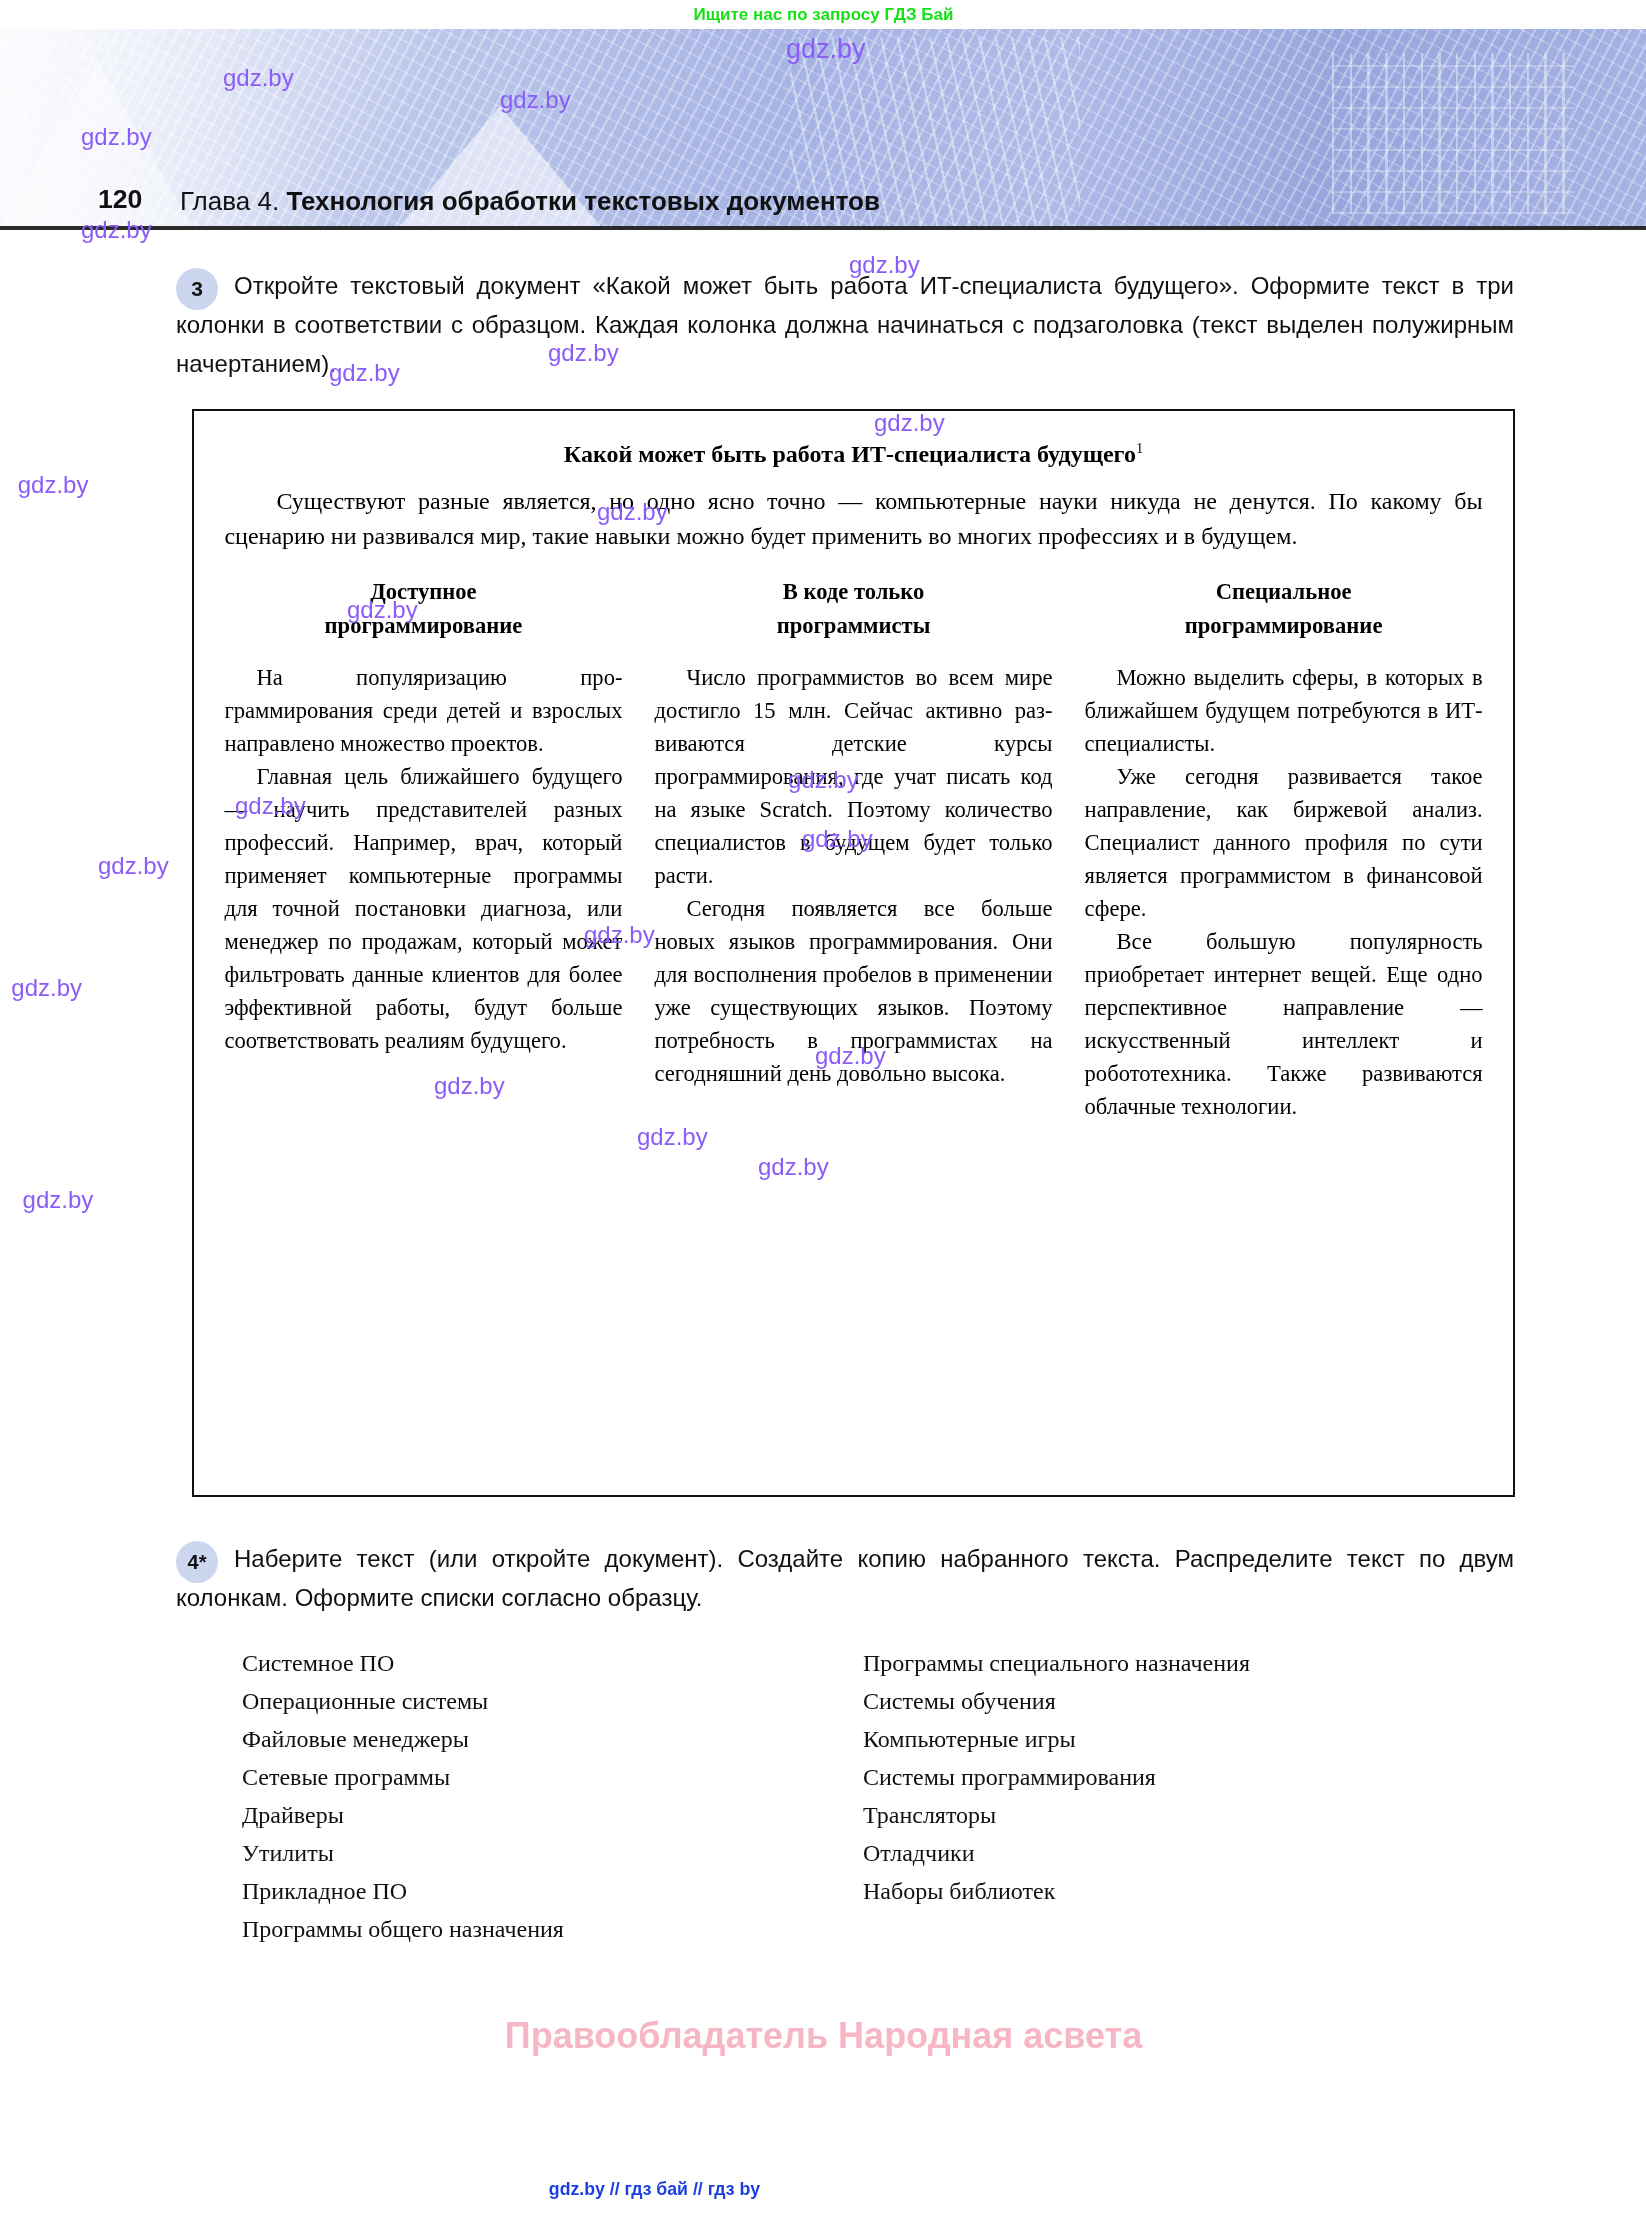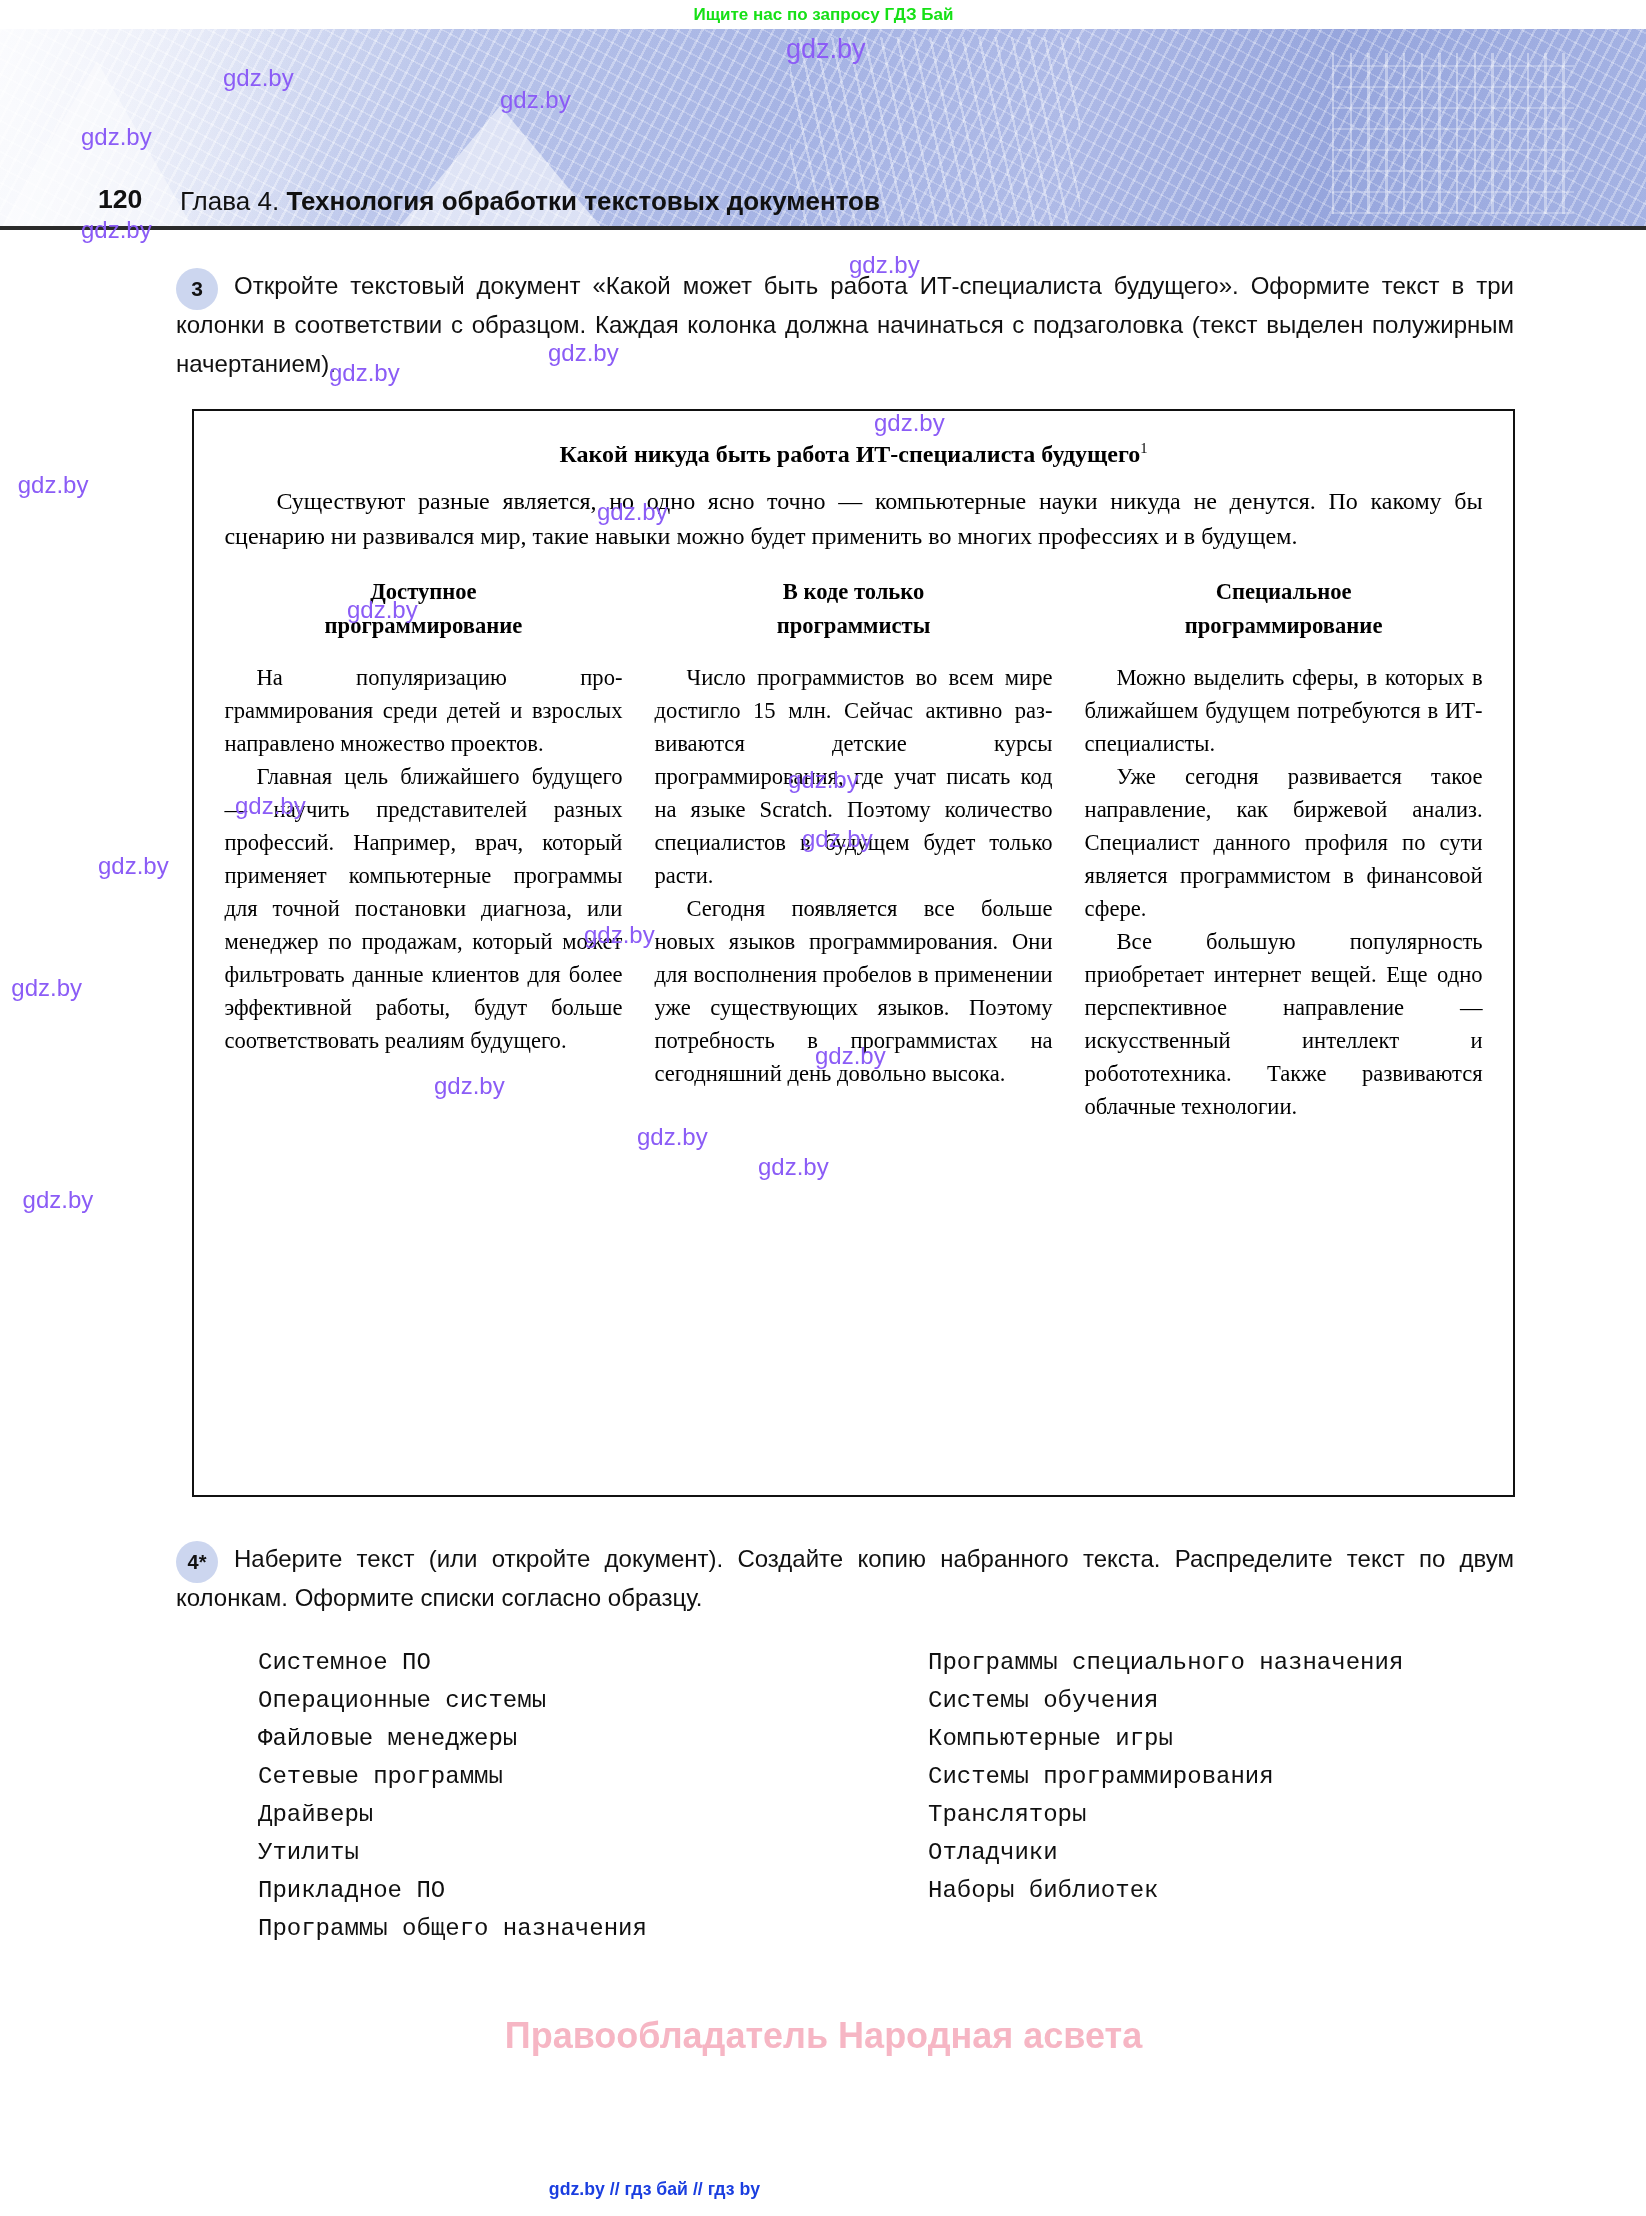--- a/index.html
+++ b/index.html
@@ -191,23 +191,22 @@
     text-indent: 42px;
   }
   .footnote-text sup { font-size: 13px; }
 
   
   .list-sample {
     position: absolute;
     left: 242px; top: 1644px;
     width: 1306px;
     display: flex;
-    gap: 106px;
-    font-family: Liberation Mono, monospace;
-    margin-left: 16px;
+    gap: 57px;
+    font-family: Liberation Serif, serif;
   }
   .list-col { width: 564px; }
   .list-col div {
     font-size: 24px;
     line-height: 38px;
     color: #101010;
     white-space: nowrap;
   }
 
   
@@ -258,21 +257,21 @@
   <span>Глава 4. </span><span class="chapter-title">Технология обработки текстовых документов</span>
 </div>
 
 <div class="exercise" id="exercise-3">
   <div class="ex-badge">3</div>
   <div class="ex-text">Откройте текстовый документ «Какой может быть работа ИТ-специалиста буду­щего». Оформите текст в три колонки в соответствии с образцом. Каждая колонка должна начинаться с подзаголовка (текст выделен полужирным начертанием).</div>
 </div>
 
 <div class="doc-box">
   <div class="doc-title">
-    <span>Какой никуда быть работа ИТ-специалиста будущего</span><sup>1</sup>
+    <span>Какой может быть работа ИТ-специалиста будущего</span><sup>1</sup>
   </div>
   <div class="doc-intro">Существуют разные является, но одно ясно точно — компьютерные науки никуда не денутся. По какому бы сценарию ни развивался мир, такие навыки можно будет применить во многих профессиях и в будущем.</div>
 
   <div class="doc-cols">
 
     <div class="doc-col">
       <div class="col-head">
         <span>Доступное</span><br>
         <span>программирование</span>
       </div>

